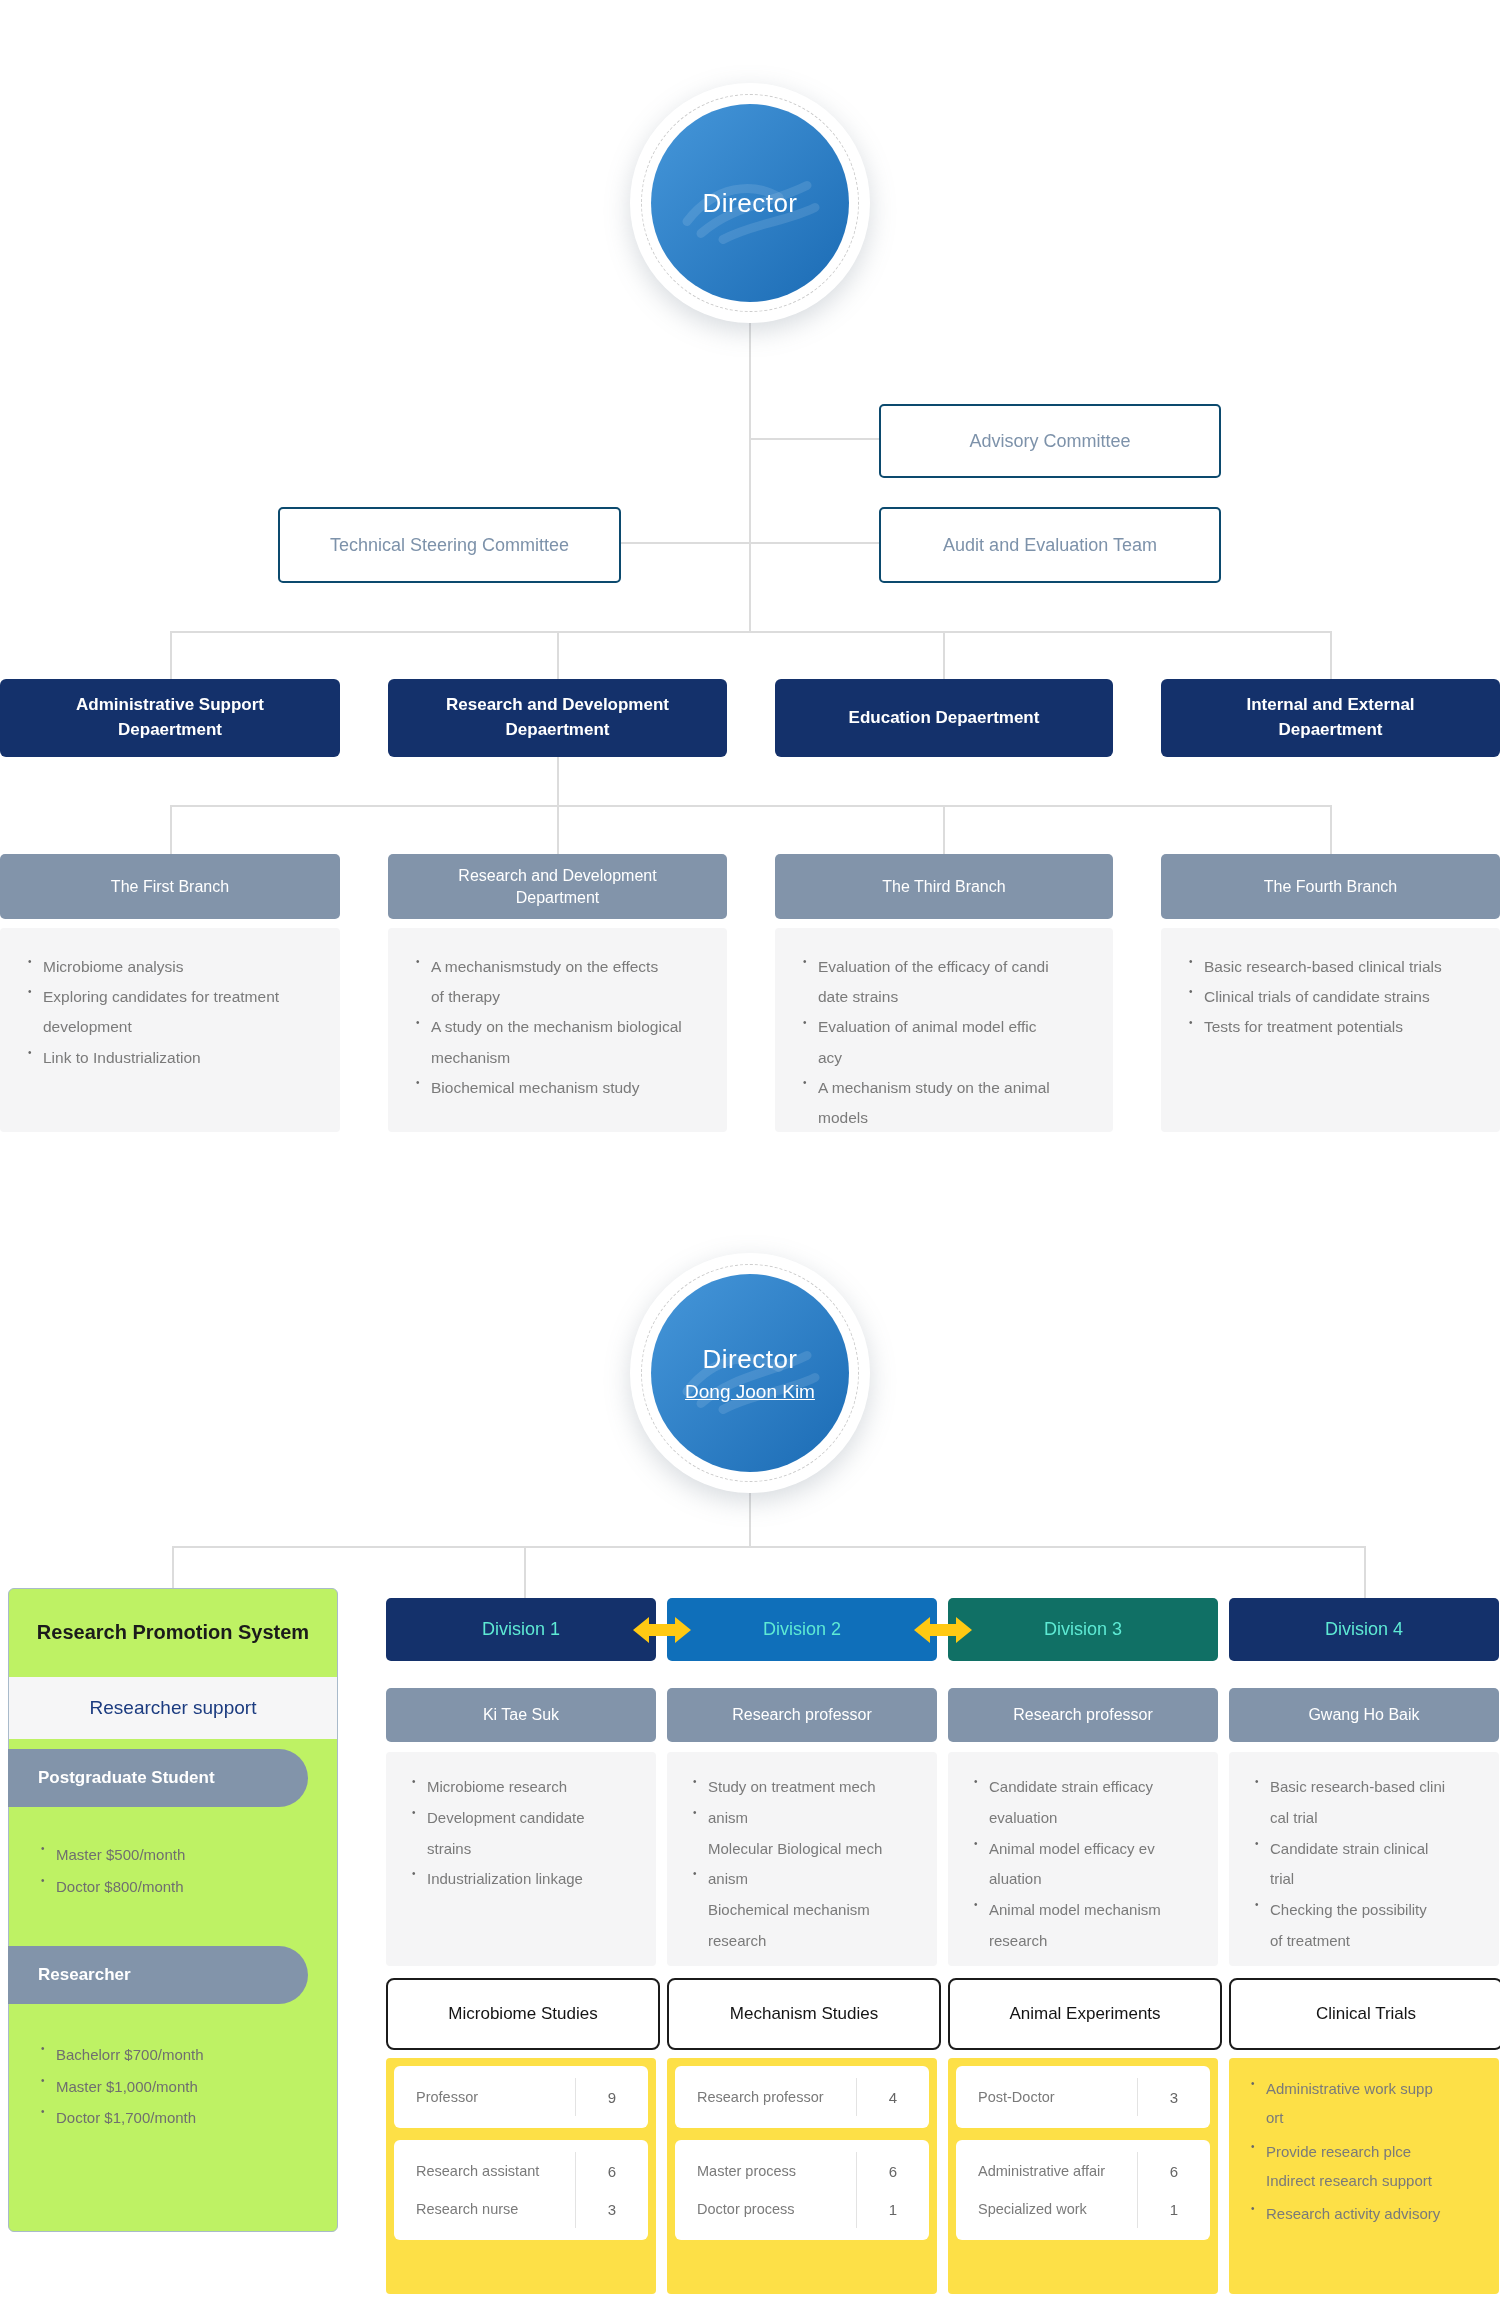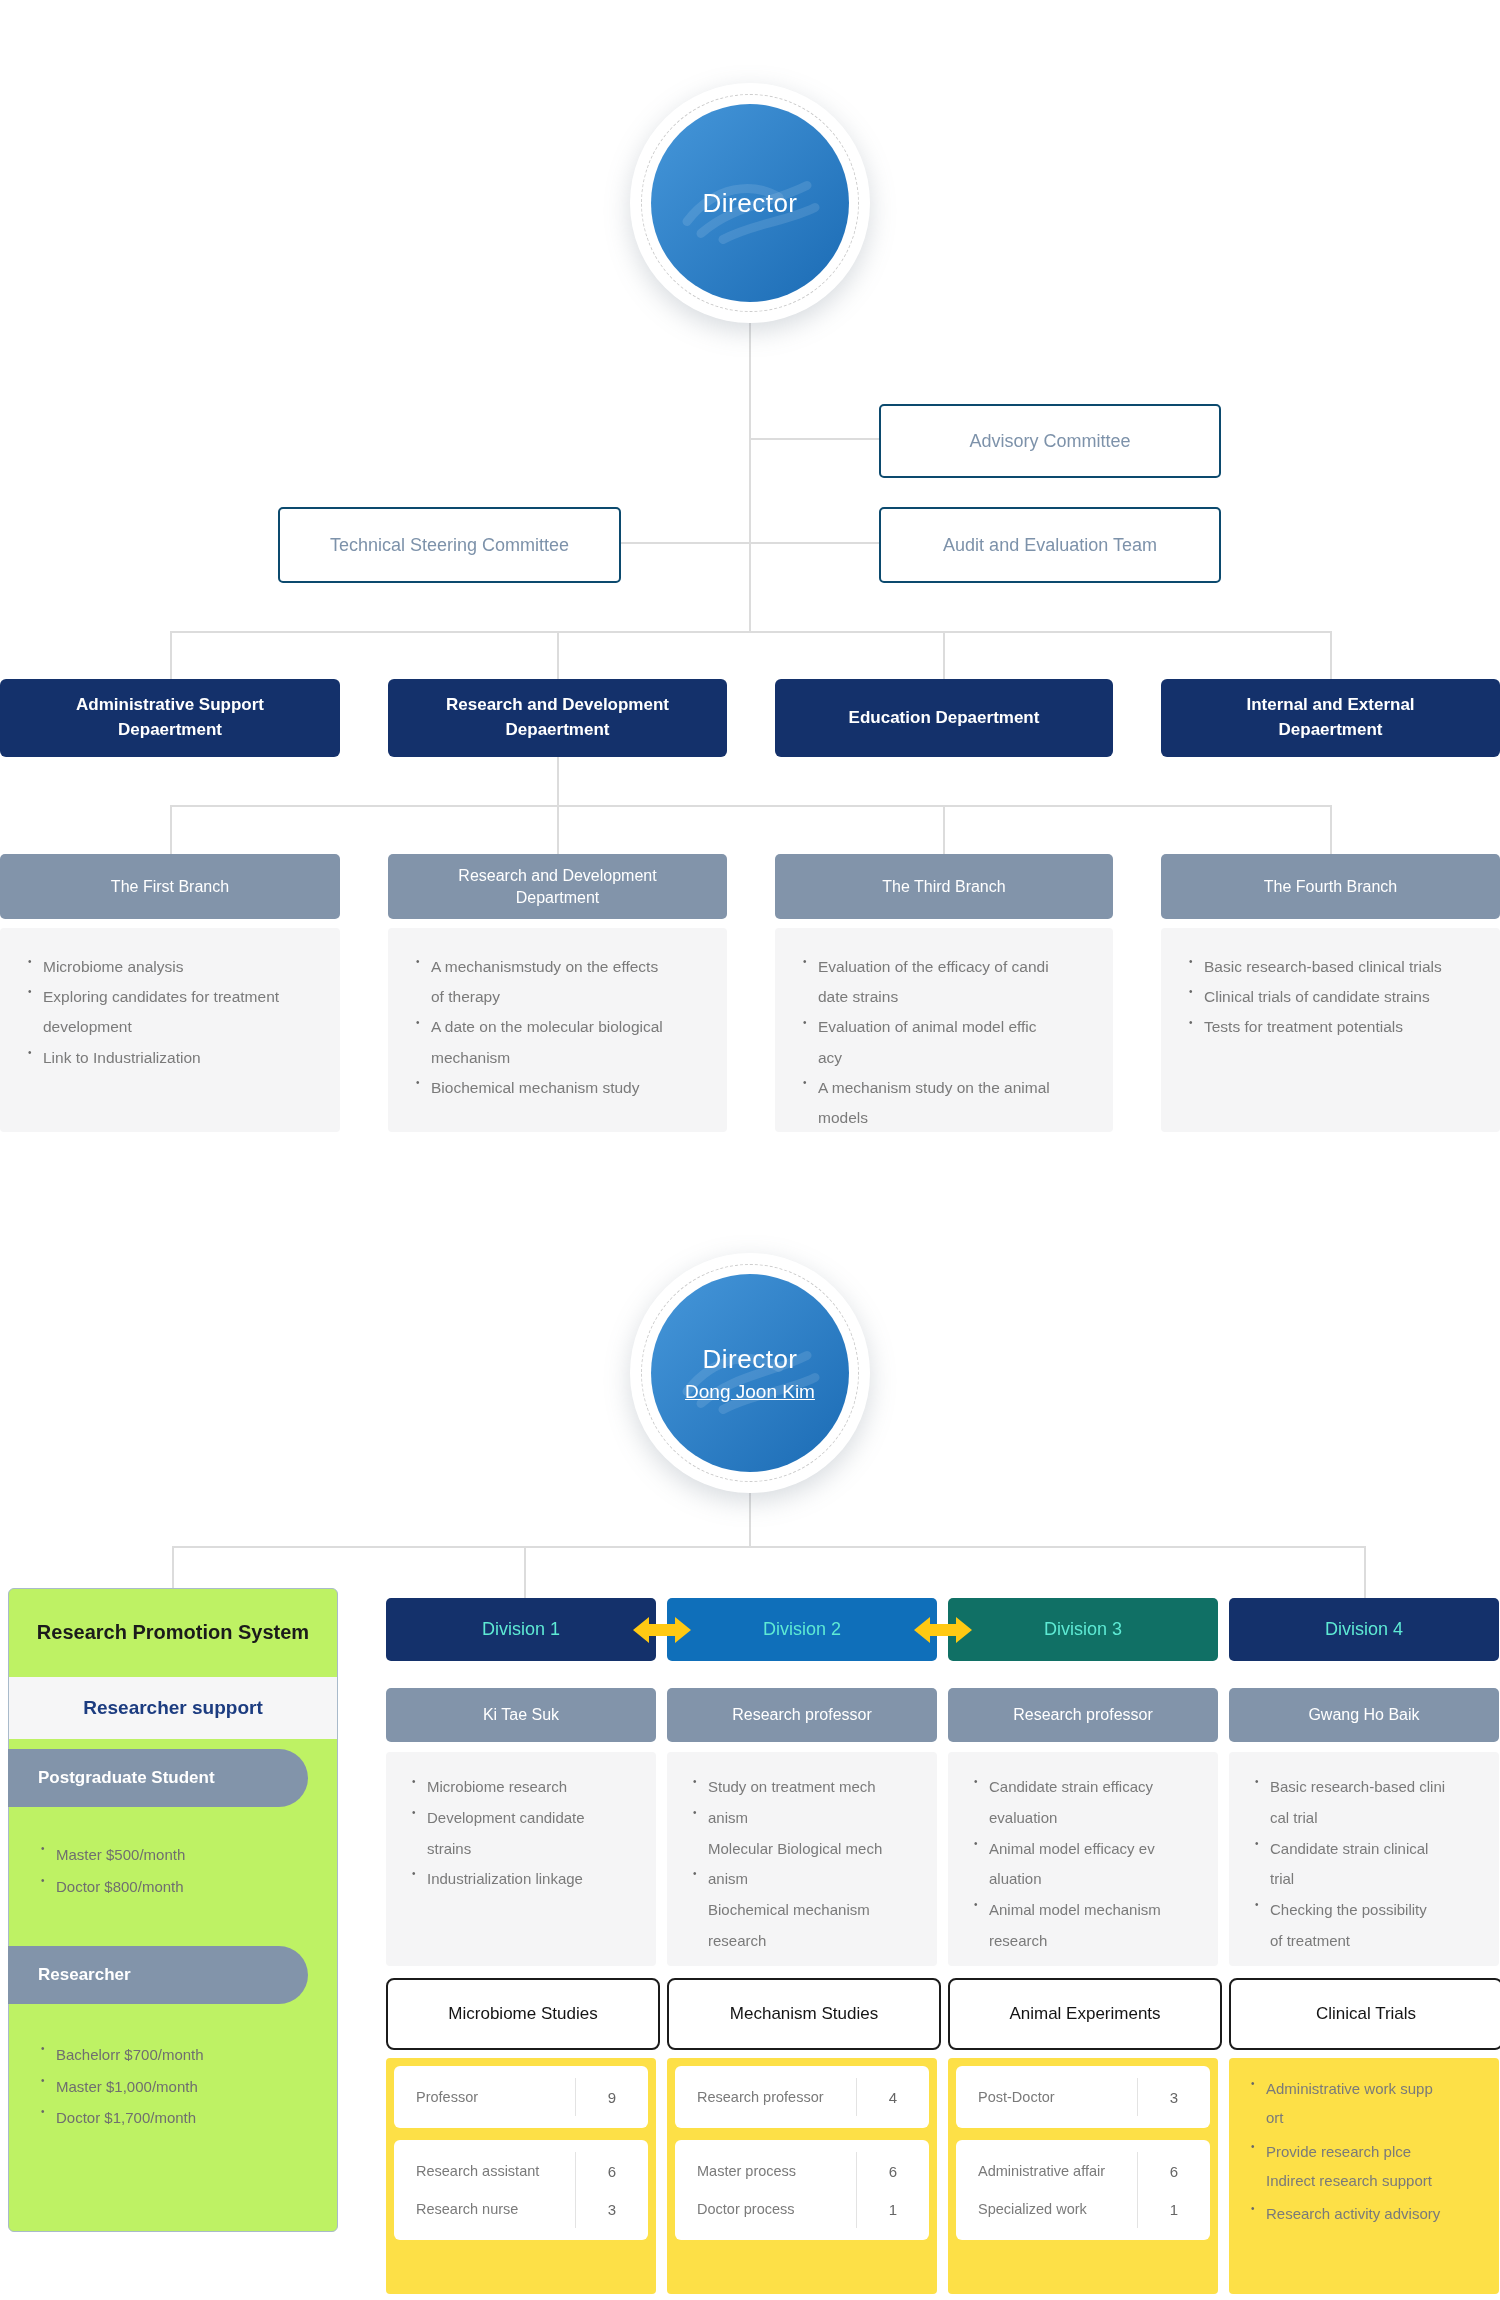--- a/index.html
+++ b/index.html
@@ -67,21 +67,21 @@
   .notes-body{padding:16px 6px 0 20px;}
   .notes-body li{font-size:15px;line-height:1.95;margin-bottom:4px;}
 
   
   .panel{position:absolute;left:8px;top:1588px;width:330px;height:644px;background:#bef264;
          border:1.5px solid #a9bacb;border-radius:6px;box-sizing:border-box;}
   .panel-title{position:absolute;top:32px;left:0;right:0;text-align:center;font-size:20px;
                color:#1b1b1b;font-weight:600;}
   .panel-band{position:absolute;top:88px;left:0;right:0;height:62px;background:#f6f6f7;
               display:flex;align-items:center;justify-content:center;font-size:19px;
-              color:#1c3c80;font-weight:700;}
+              color:#1c3c80;font-weight:400;}
   .pill{position:absolute;left:-1px;width:300px;height:58px;background:#8294aa;color:#fff;
         border-radius:0 34px 34px 0;display:flex;align-items:center;padding-left:30px;
         font-size:17px;font-weight:bold;box-sizing:border-box;}
   .panel ul.dots{position:absolute;left:30px;}
   .panel ul.dots li{font-size:15px;line-height:2.1;color:#6f6f6f;}
 </style>
 </head>
 <body>
 
 <div class="canvas">
@@ -138,21 +138,21 @@
         <li>Microbiome analysis</li>
         <li>Exploring candidates for treatment
 development</li>
         <li>Link to Industrialization</li>
       </ul>
   </div>
   <div class="gray-body branch-body" style="left:388px;top:928px;width:339px;height:204px;">
     <ul class="dots">
         <li>A mechanismstudy on the effects
 of therapy</li>
-        <li>A date on the molecular biological
+        <li>A study on the mechanism biological
 mechanism</li>
         <li>Biochemical mechanism study</li>
       </ul>
   </div>
   <div class="gray-body branch-body" style="left:775px;top:928px;width:338px;height:204px;">
     <ul class="dots">
         <li>Evaluation of the efficacy of candi
 date strains</li>
         <li>Evaluation of animal model effic
 acy</li>

